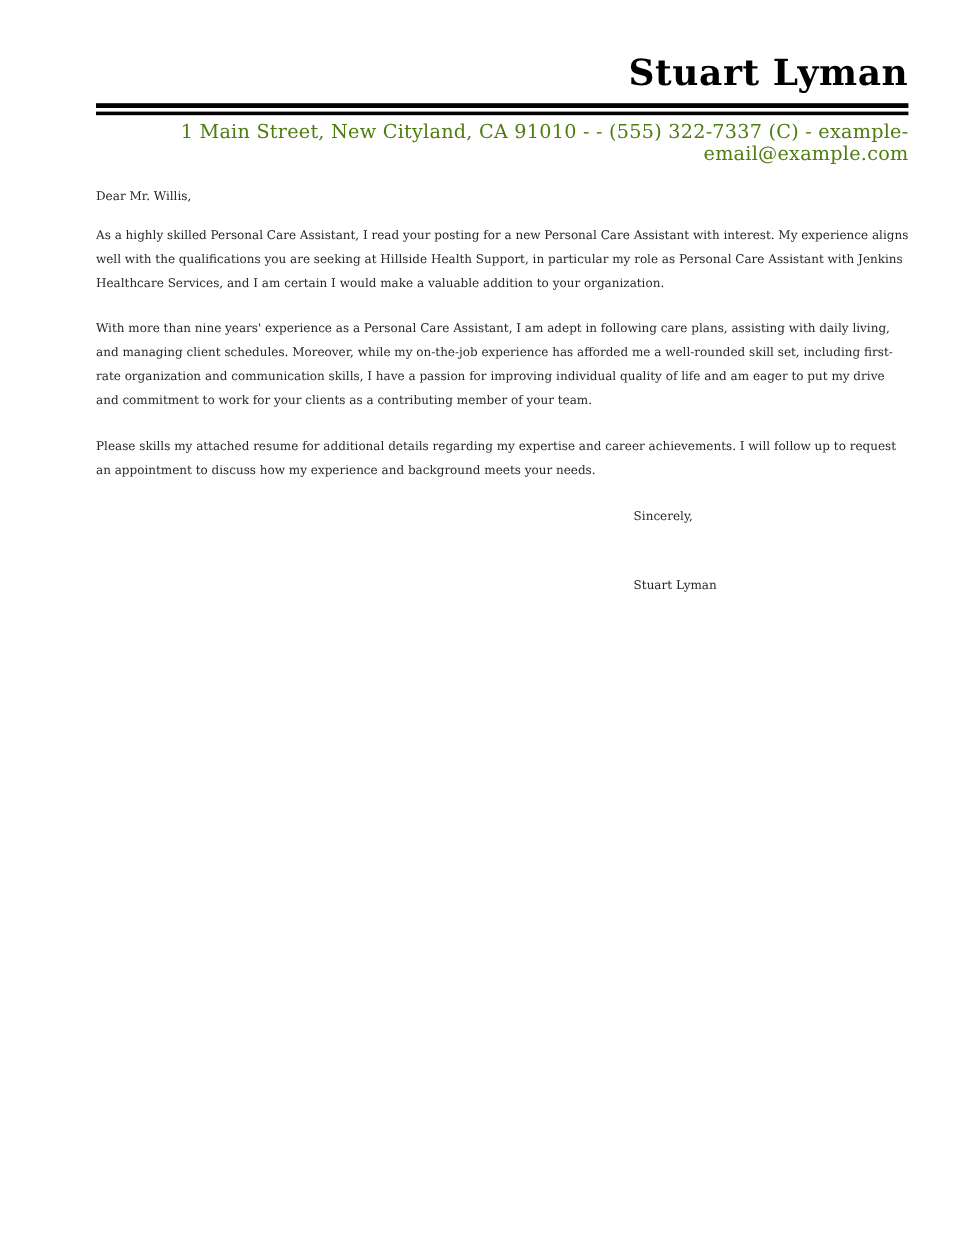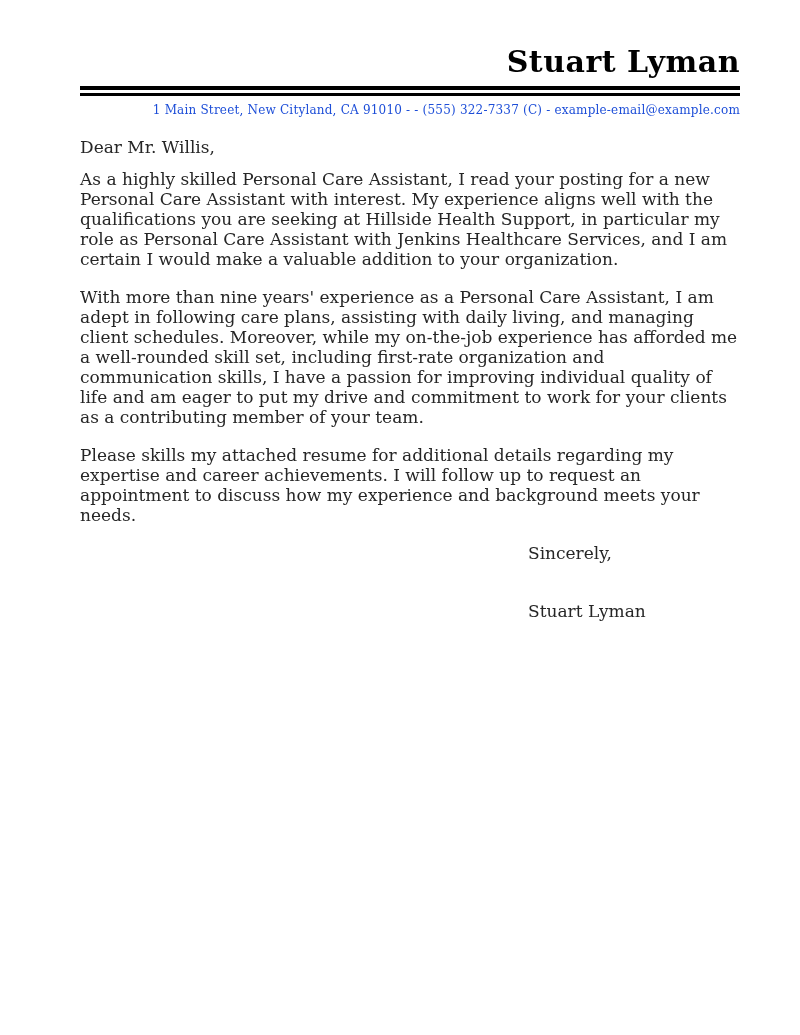--- a/index.html
+++ b/index.html
@@ -11,21 +11,21 @@
     width: 800px;
     height: 1035px;
     font-family: "DejaVu Serif", serif;
     color: #222222;
     overflow: hidden;
   }
   .page {
     box-sizing: border-box;
     width: 800px;
     height: 788px;
-    padding: 44px 60px 0 80px;
+    padding: 44px 43px 0 80px;
     background: #ffffff;
   }
   .letterhead-name {
     margin: 0;
     text-align: right;
     font-family: "DejaVu Serif", serif;
     font-weight: bold;
     font-size: 30px;
     line-height: 36px;
     color: #000000;
@@ -33,28 +33,28 @@
   }
   .letterhead-divider {
     margin-top: 6px;
     height: 3px;
     border-top: 4px solid #000000;
     border-bottom: 3px solid #000000;
   }
   .letterhead-contact {
     margin-top: 5px;
     text-align: right;
-    font-size: 12px;
+    font-size: 16px;
     line-height: 18px;
-    color: #1d4ed8;
+    color: #4d7c0f;
     letter-spacing: 0.2px;
   }
   .letter-body {
     margin-top: 18px;
-    font-size: 17px;
+    font-size: 10px;
     line-height: 20px;
     color: #262626;
   }
   .letter-body p {
     margin: 0 0 18px 0;
   }
   .letter-body p.salutation {
     margin-bottom: 12px;
   }
   .closing-block {

